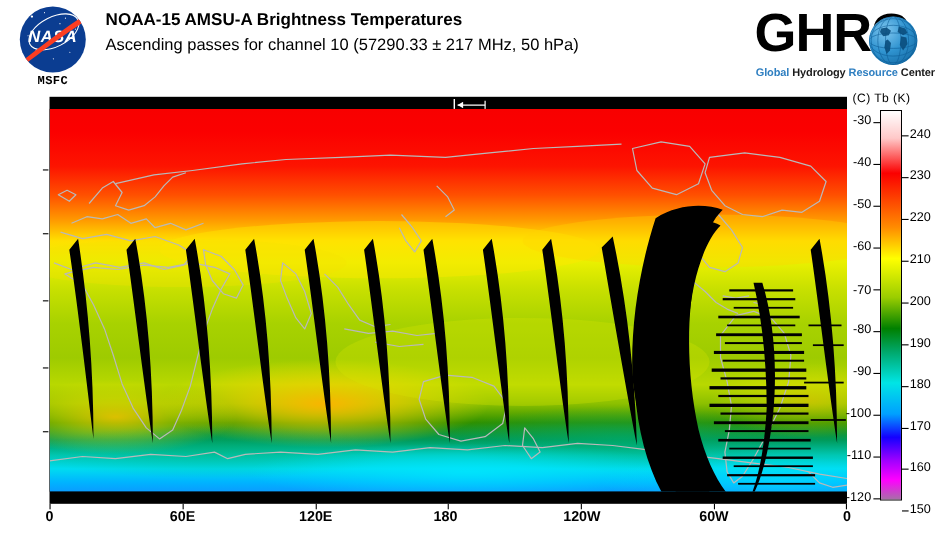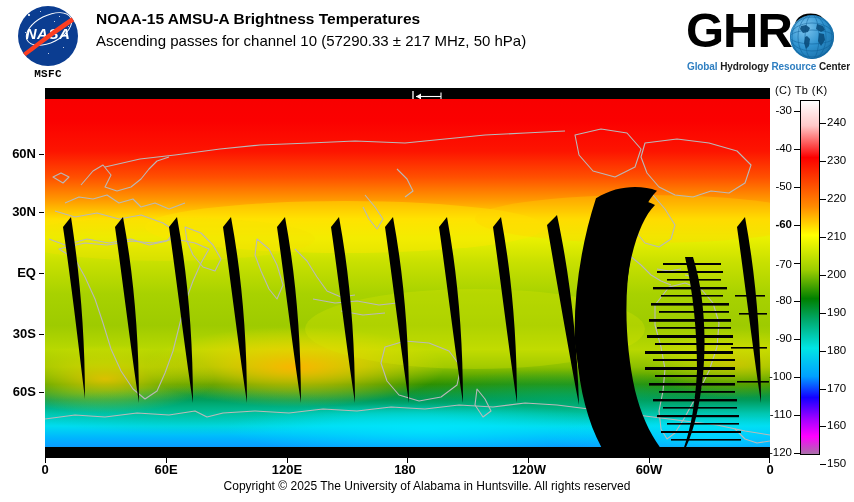--- a/index.html
+++ b/index.html
@@ -336,27 +336,20 @@
     <div style="left:760px;width:20px;">0</div>
   </div>
 
   <div id="y-ticks">
     <span style="top:66px;"></span>
       <span style="top:124px;"></span>
       <span style="top:185px;"></span>
     <span style="top:246px;"></span>
       <span style="top:304px;"></span>
   </div>
-  <div id="y-labels">
-    <div style="top:66px;">60N</div>
-    <div style="top:124px;">30N</div>
-    <div style="top:185px;">EQ</div>
-    <div style="top:246px;">30S</div>
-    <div style="top:304px;">60S</div>
-  </div>
 
   <div id="cbar-head">(C)  Tb  (K)</div>
   <div id="cbar">
     <div id="cbar-grad" style="background: linear-gradient(rgb(255, 255, 255) 0%, rgb(255, 200, 200) 7%, rgb(251, 0, 0) 16%, rgb(255, 140, 0) 30%, rgb(255, 255, 0) 38%, rgb(154, 205, 0) 48%, rgb(0, 128, 0) 56%, rgb(0, 168, 107) 62%, rgb(0, 229, 229) 70%, rgb(0, 160, 255) 78%, rgb(20, 0, 255) 84%, rgb(160, 0, 255) 90%, rgb(255, 0, 255) 95%, rgb(168, 111, 168) 100%);"></div>
   </div>
   <div id="cbar-left-ticks">
       <span style="top: 11.4px;"></span>
       <span style="top: 49.3px;"></span>
       <span style="top: 87.3px;"></span>
       <span style="top: 125.3px;"></span>
@@ -364,21 +357,21 @@
       <span style="top: 201.2px;"></span>
       <span style="top: 239.1px;"></span>
       <span style="top: 277.1px;"></span>
       <span style="top: 315px;"></span>
       <span style="top: 353px;"></span>
     </div>
   <div id="cbar-left-labels">
       <div style="top: 11.4px;">-30</div>
       <div style="top: 49.3px;">-40</div>
       <div style="top: 87.3px;">-50</div>
-      <div style="top: 125.3px; font-weight: bold;">-60</div>
+      <div style="top: 125.3px;">-60</div>
       <div style="top: 146px; margin-top: 19px;">-70</div>
       <div style="top: 201.2px;">-80</div>
       <div style="top: 239.1px;">-90</div>
       <div style="top: 277.1px;">-100</div>
       <div style="top: 315px;">-110</div>
       <div style="top: 353px; margin-left: 34px;">-120</div>
     </div>
   <div id="cbar-right-ticks">
       <span style="top: 22.8px;"></span>
       <span style="top: 60.7px;"></span>
@@ -397,14 +390,13 @@
       <div style="top: 98.7px;">220</div>
       <div style="top: 136.6px;">210</div>
       <div style="top: 174.6px;">200</div>
       <div style="top: 212.6px;">190</div>
       <div style="top: 250.5px;">180</div>
       <div style="top: 288.5px; text-align: right;">170</div>
       <div style="top: 326.4px;">160</div>
       <div style="top: 364.4px;">150</div>
     </div>
 
-  <div id="copyright">Copyright © 2025 The University of Alabama in Huntsville.  All rights reserved</div>
 </div>
 
 </body></html>

